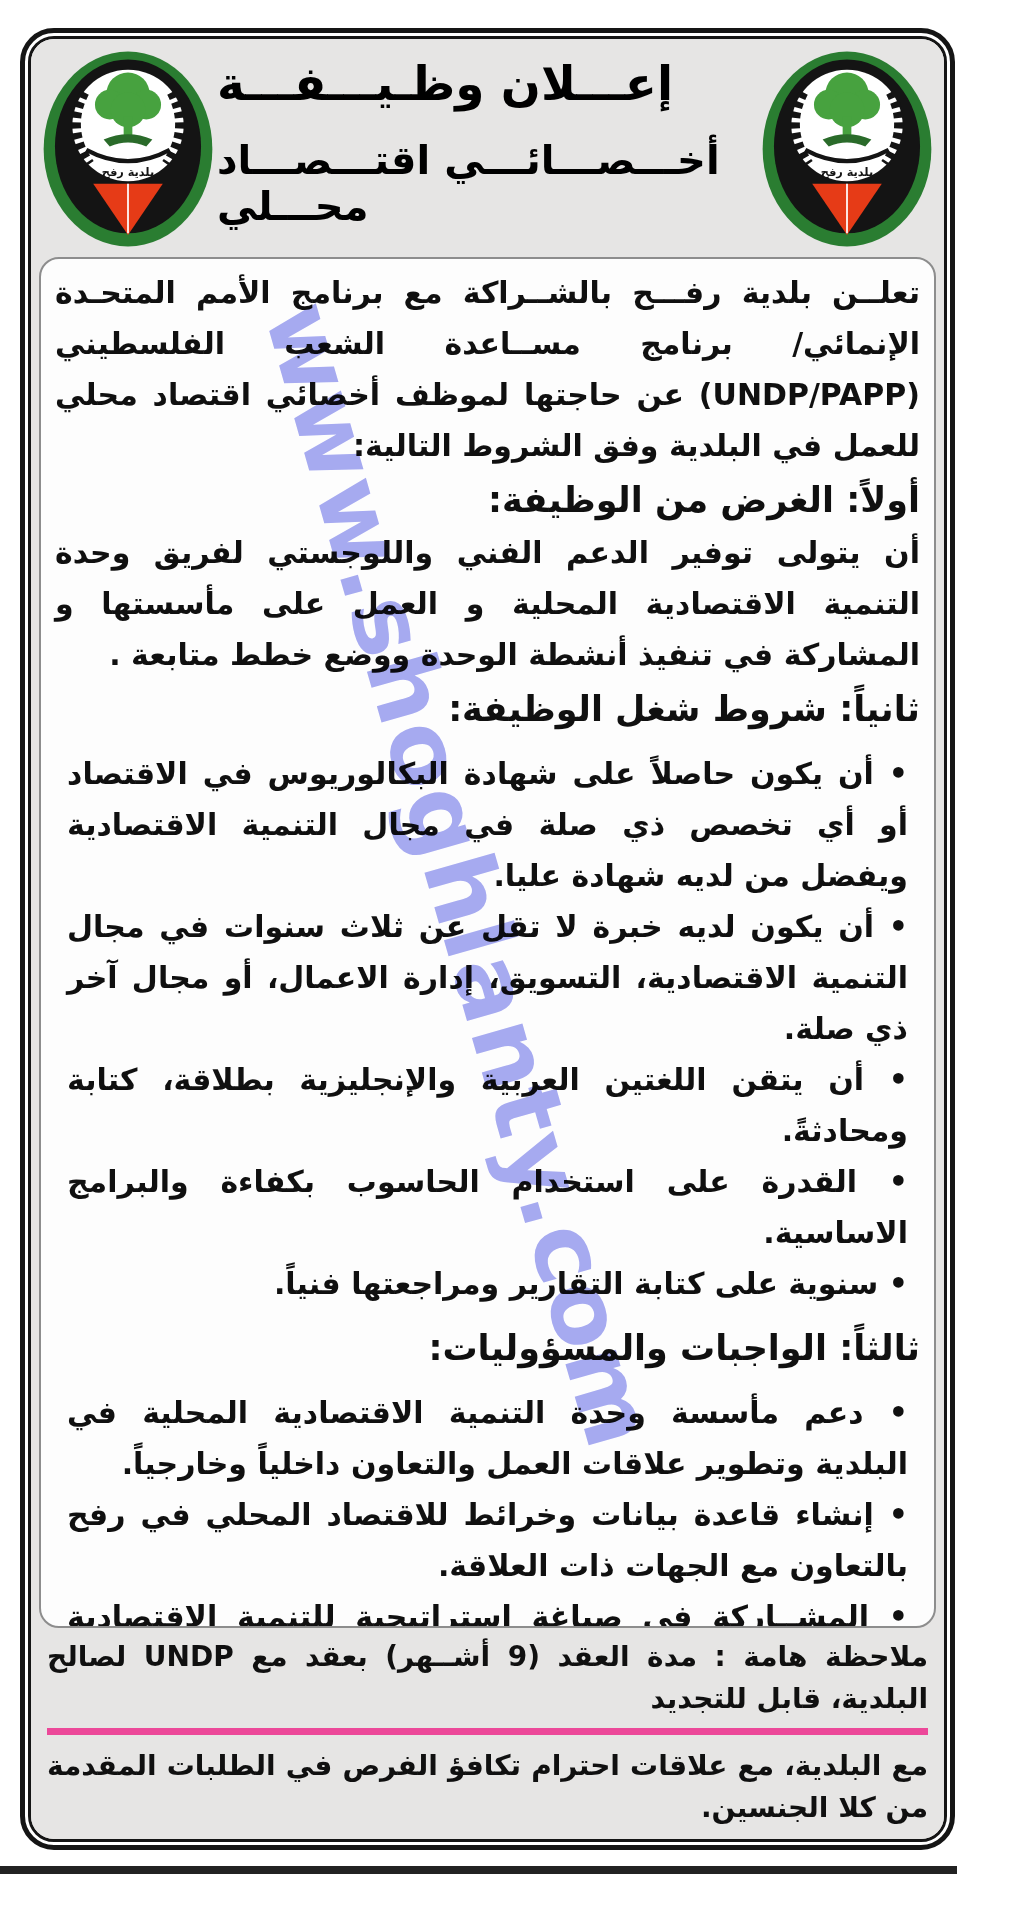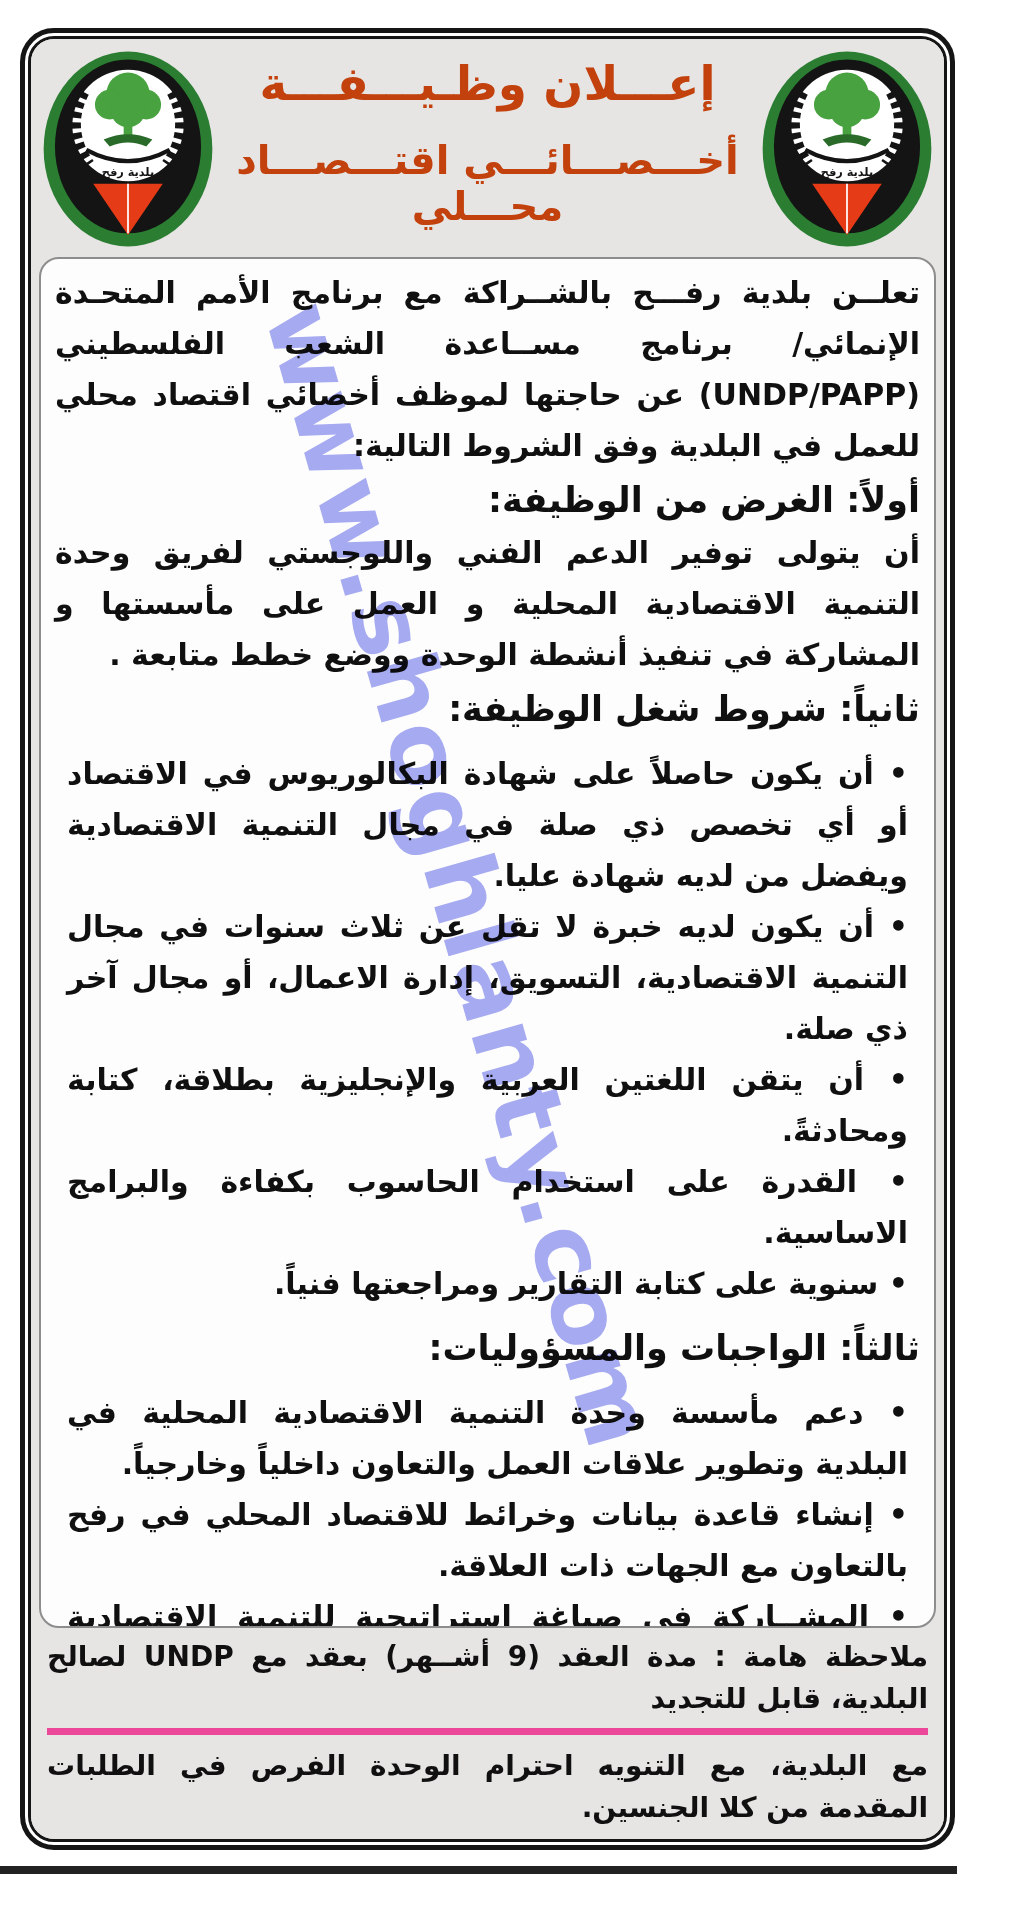--- a/index.html
+++ b/index.html
@@ -17,21 +17,21 @@
     width:100%;height:100%;box-sizing:border-box;
     border:3px solid #151515;border-radius:26px;overflow:hidden;
     background:#e6e5e4;display:flex;flex-direction:column;
   }
   
   .header{
     display:flex;align-items:center;justify-content:space-between;
     padding:10px 8px 6px 8px;background:#e6e5e4;
   }
   .logo{width:178px;height:200px;flex:0 0 auto;}
-  .titles{flex:1;text-align:center;direction:rtl;color:#c2410c;padding-bottom:14px;}
+  .titles{flex:1;text-align:left;direction:rtl;color:#000000;padding-bottom:14px;}
   .title1{font-size:47px;font-weight:bold;letter-spacing:1px;}
   .title2{font-size:40px;font-weight:bold;margin-top:26px;}
   
   .panel{
     background:#fdfdfd;border:2px solid #8d8d8d;border-radius:20px;
     margin:2px 8px 0 8px;padding:8px 14px 10px 14px;direction:rtl;
     color:#101010;flex:1;overflow:hidden;
   }
   .panel p{margin:0;text-align:justify;font-size:30px;font-weight:bold;line-height:51px;}
   .panel h2{margin:2px 0 0 0;font-size:35px;font-weight:bold;text-align:right;line-height:54px;}
@@ -136,21 +136,21 @@
         <li>دعم مأسسة وحدة التنمية الاقتصادية المحلية في البلدية وتطوير علاقات العمل والتعاون داخلياً وخارجياً.</li>
         <li>إنشاء قاعدة بيانات وخرائط للاقتصاد المحلي في رفح بالتعاون مع الجهات ذات العلاقة.</li>
         <li>المشــاركة في صياغة استراتيجية للتنمية الاقتصادية المحلية واعداد خطة عمل سنوية وتنفيذها.</li>
 
       </ul>
 
     </div>
 
     <div class="note">
       <span class="line1">ملاحظة هامة : مدة العقد (9 أشــهر) بعقد مع UNDP لصالح البلدية، قابل للتجديد</span>
-      <span class="line2">مع البلدية، مع التنويه احترام الوحدة الفرص في الطلبات المقدمة من كلا الجنسين.</span>
+      <span class="line2">مع البلدية، مع علاقات احترام تكافؤ الفرص في الطلبات المقدمة من كلا الجنسين.</span>
     </div>
 
   </div>
 </div>
 
 <div class="watermark">www.shoghlanty.com</div>
 
 <div class="bottom-rule"></div>
 
 </body></html>

